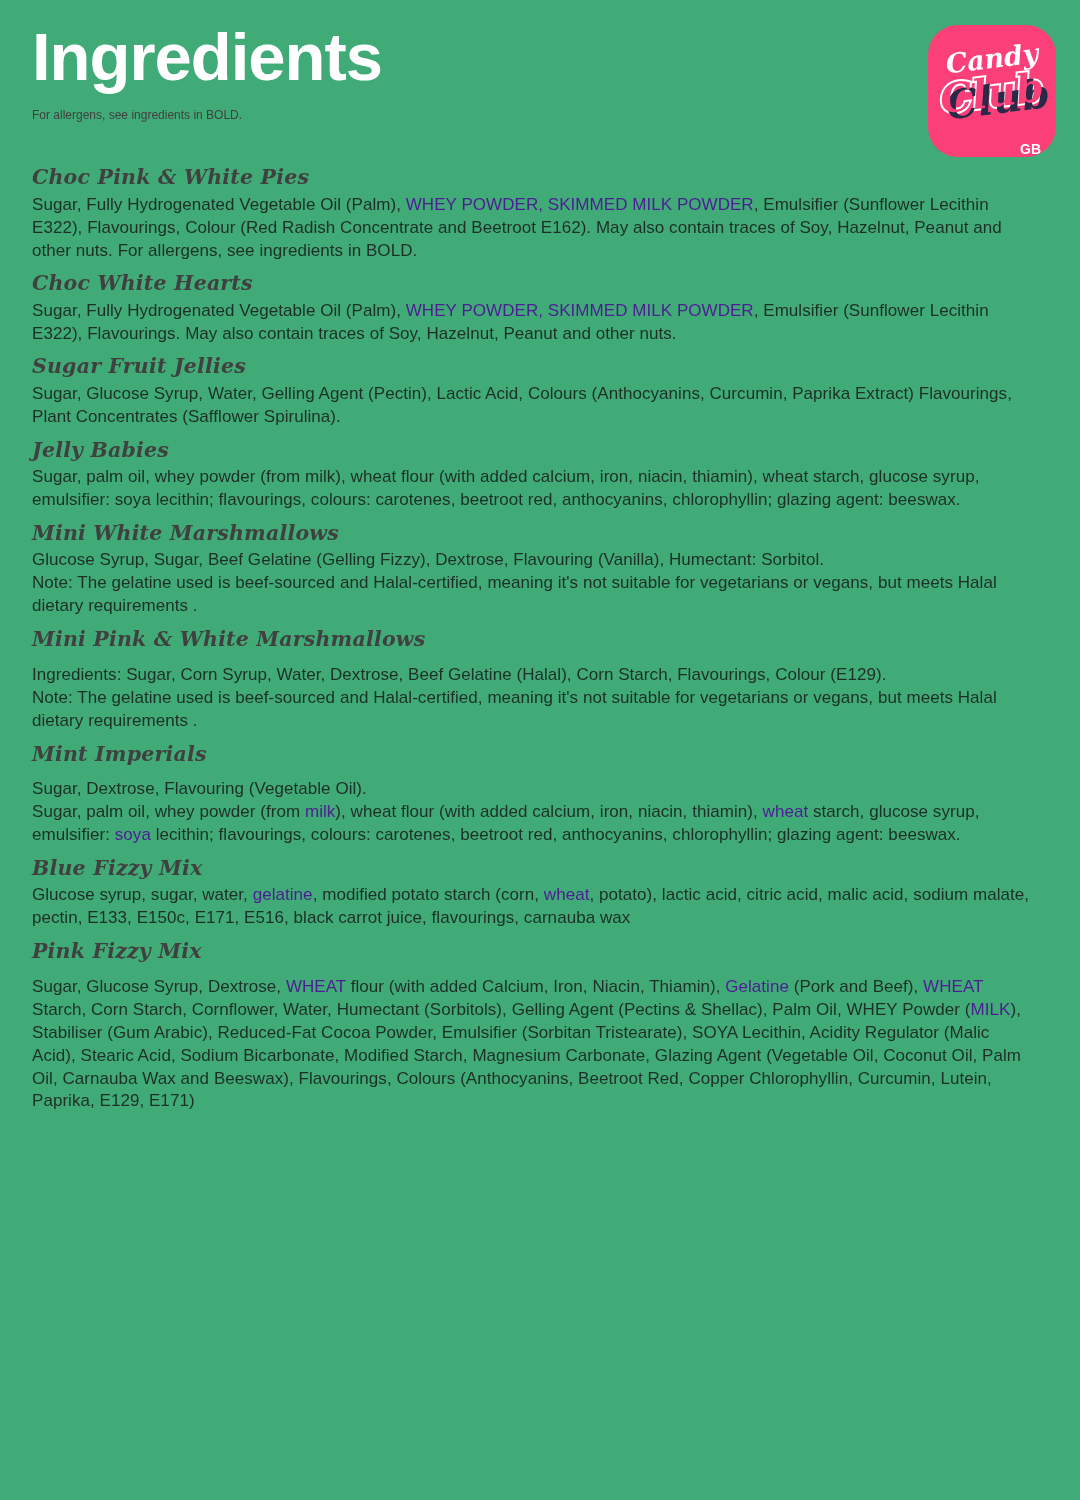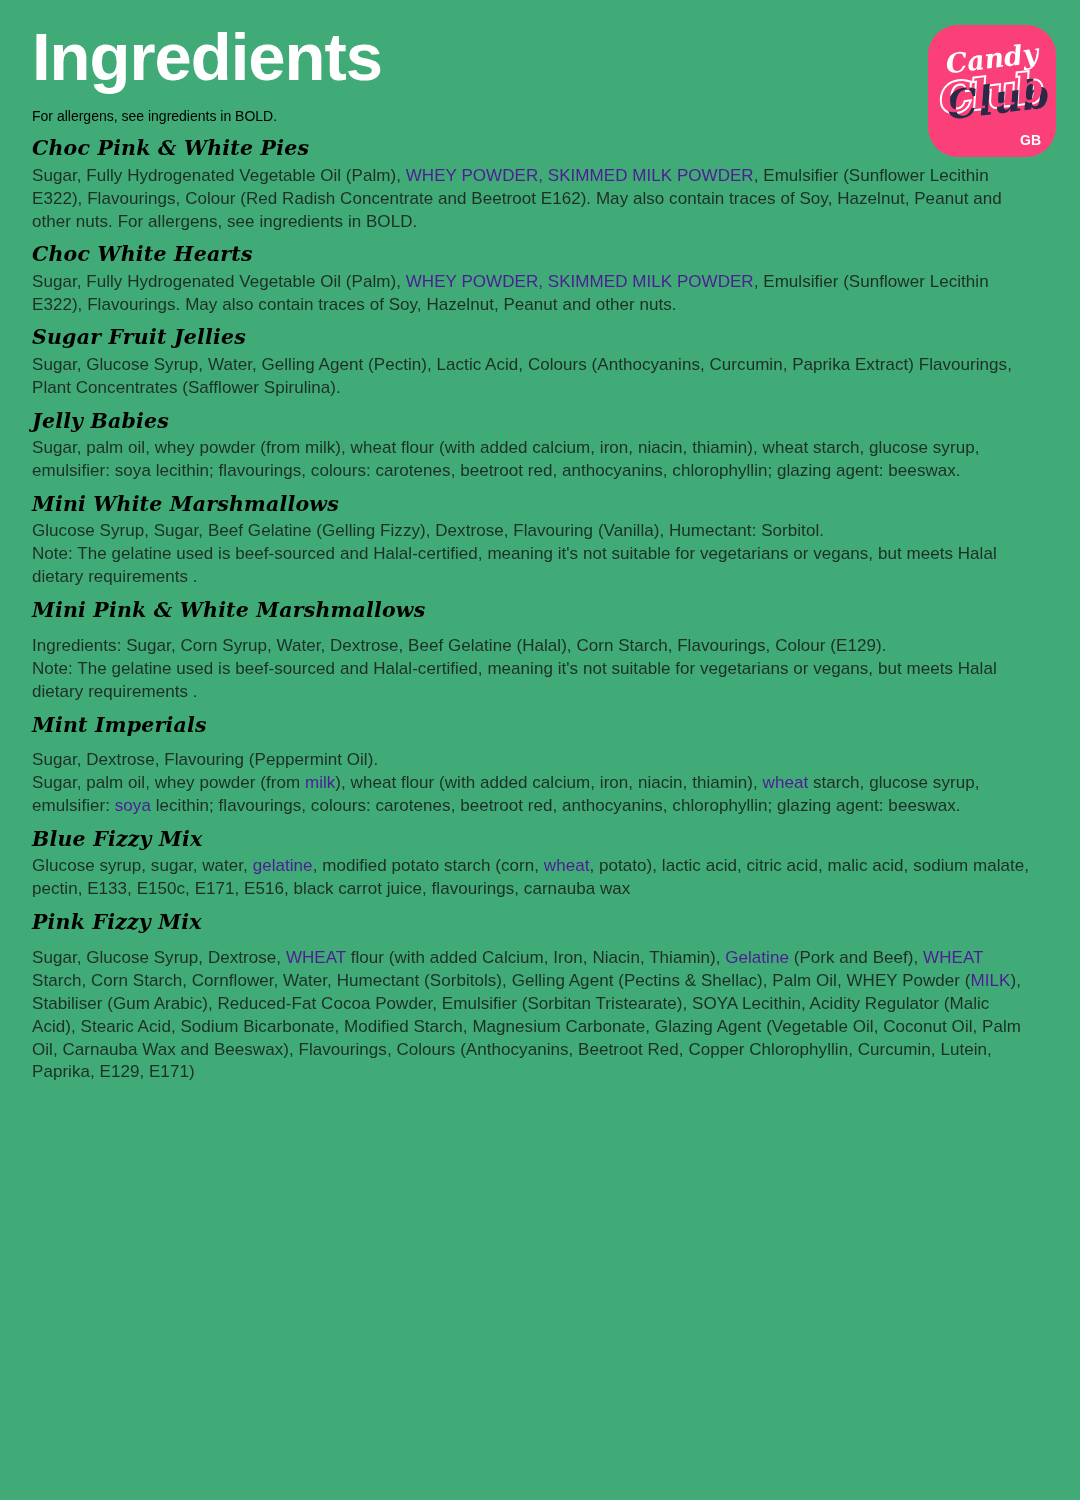--- a/index.html
+++ b/index.html
@@ -18,23 +18,23 @@
   }
   .page-title {
     color: #ffffff;
     font-size: 67px;
     font-weight: 700;
     letter-spacing: -1px;
     line-height: 1.05;
     margin: 0 0 16px 0;
   }
   .page-subtitle {
-    color: #000000;
-    font-size: 14px;
-    margin: 0 0 13px 0;
+    color: #404040;
+    font-size: 12px;
+    margin: 0 0 44px 0;
   }
   
   .logo {
     position: absolute;
     top: 25px; right: 24px;
     width: 128px; height: 132px;
     border-radius: 30px;
     overflow: hidden;
   }
   .logo-script {
@@ -58,29 +58,29 @@
     font-weight: 700;
     font-size: 40px;
     line-height: 1;
     transform: rotate(-7deg);
     -webkit-text-stroke: 4px #ffffff;
     paint-order: stroke fill;
     text-shadow: 5px 7px 0 #2a2a48;
   }
   .logo-gb {
     position: absolute;
-    right: 15px; bottom: 9px;
+    right: 15px; bottom: 0;
     color: #ffffff;
     font-weight: 700;
     font-size: 14px;
   }
   
   .sections { max-width: 1002px; }
   .ing-heading {
-    color: #000000;
+    color: #404040;
     font-family: "DejaVu Serif", serif;
     font-style: italic;
     font-weight: 700;
     font-size: 20.5px;
     letter-spacing: 0.2px;
     margin: 10px 0 4px 0;
     line-height: 1.15;
   }
   .section.spaced .ing-heading { margin-bottom: 13px; }
   .section.tight .ing-heading { margin-bottom: 12px; }
@@ -148,21 +148,21 @@
       <h2 class="ing-heading">Mini Pink &amp; White Marshmallows</h2>
       <div class="section-body">
           <p class="ing-par"><span>Ingredients: Sugar, Corn Syrup, Water, Dextrose, Beef Gelatine (Halal), Corn Starch, Flavourings, Colour (E129).</span></p>
           <p class="ing-par"><span>Note: The gelatine used is beef-sourced and Halal-certified, meaning it's not suitable for vegetarians or vegans, but meets Halal dietary requirements .</span></p>
         </div>
     </div>
 
     <div class="section tight">
       <h2 class="ing-heading">Mint Imperials</h2>
       <div class="section-body">
-          <p class="ing-par"><span>Sugar, Dextrose, Flavouring (Peppermint Oil).</span></p>
+          <p class="ing-par"><span>Sugar, Dextrose, Flavouring (Vegetable Oil).</span></p>
         </div>
     </div>
 
     <div class="section spaced">
       <div class="section-body">
           <p class="ing-par"><span>Sugar, palm oil, whey powder (from </span><strong>milk</strong><span>), wheat flour (with added calcium, iron, niacin, thiamin), </span><strong>wheat</strong><span> starch, glucose syrup, emulsifier: </span><strong>soya</strong><span> lecithin; flavourings, colours: carotenes, beetroot red, anthocyanins, chlorophyllin; glazing agent: beeswax.</span></p>
         </div>
     </div>
 
     <div class="section">

